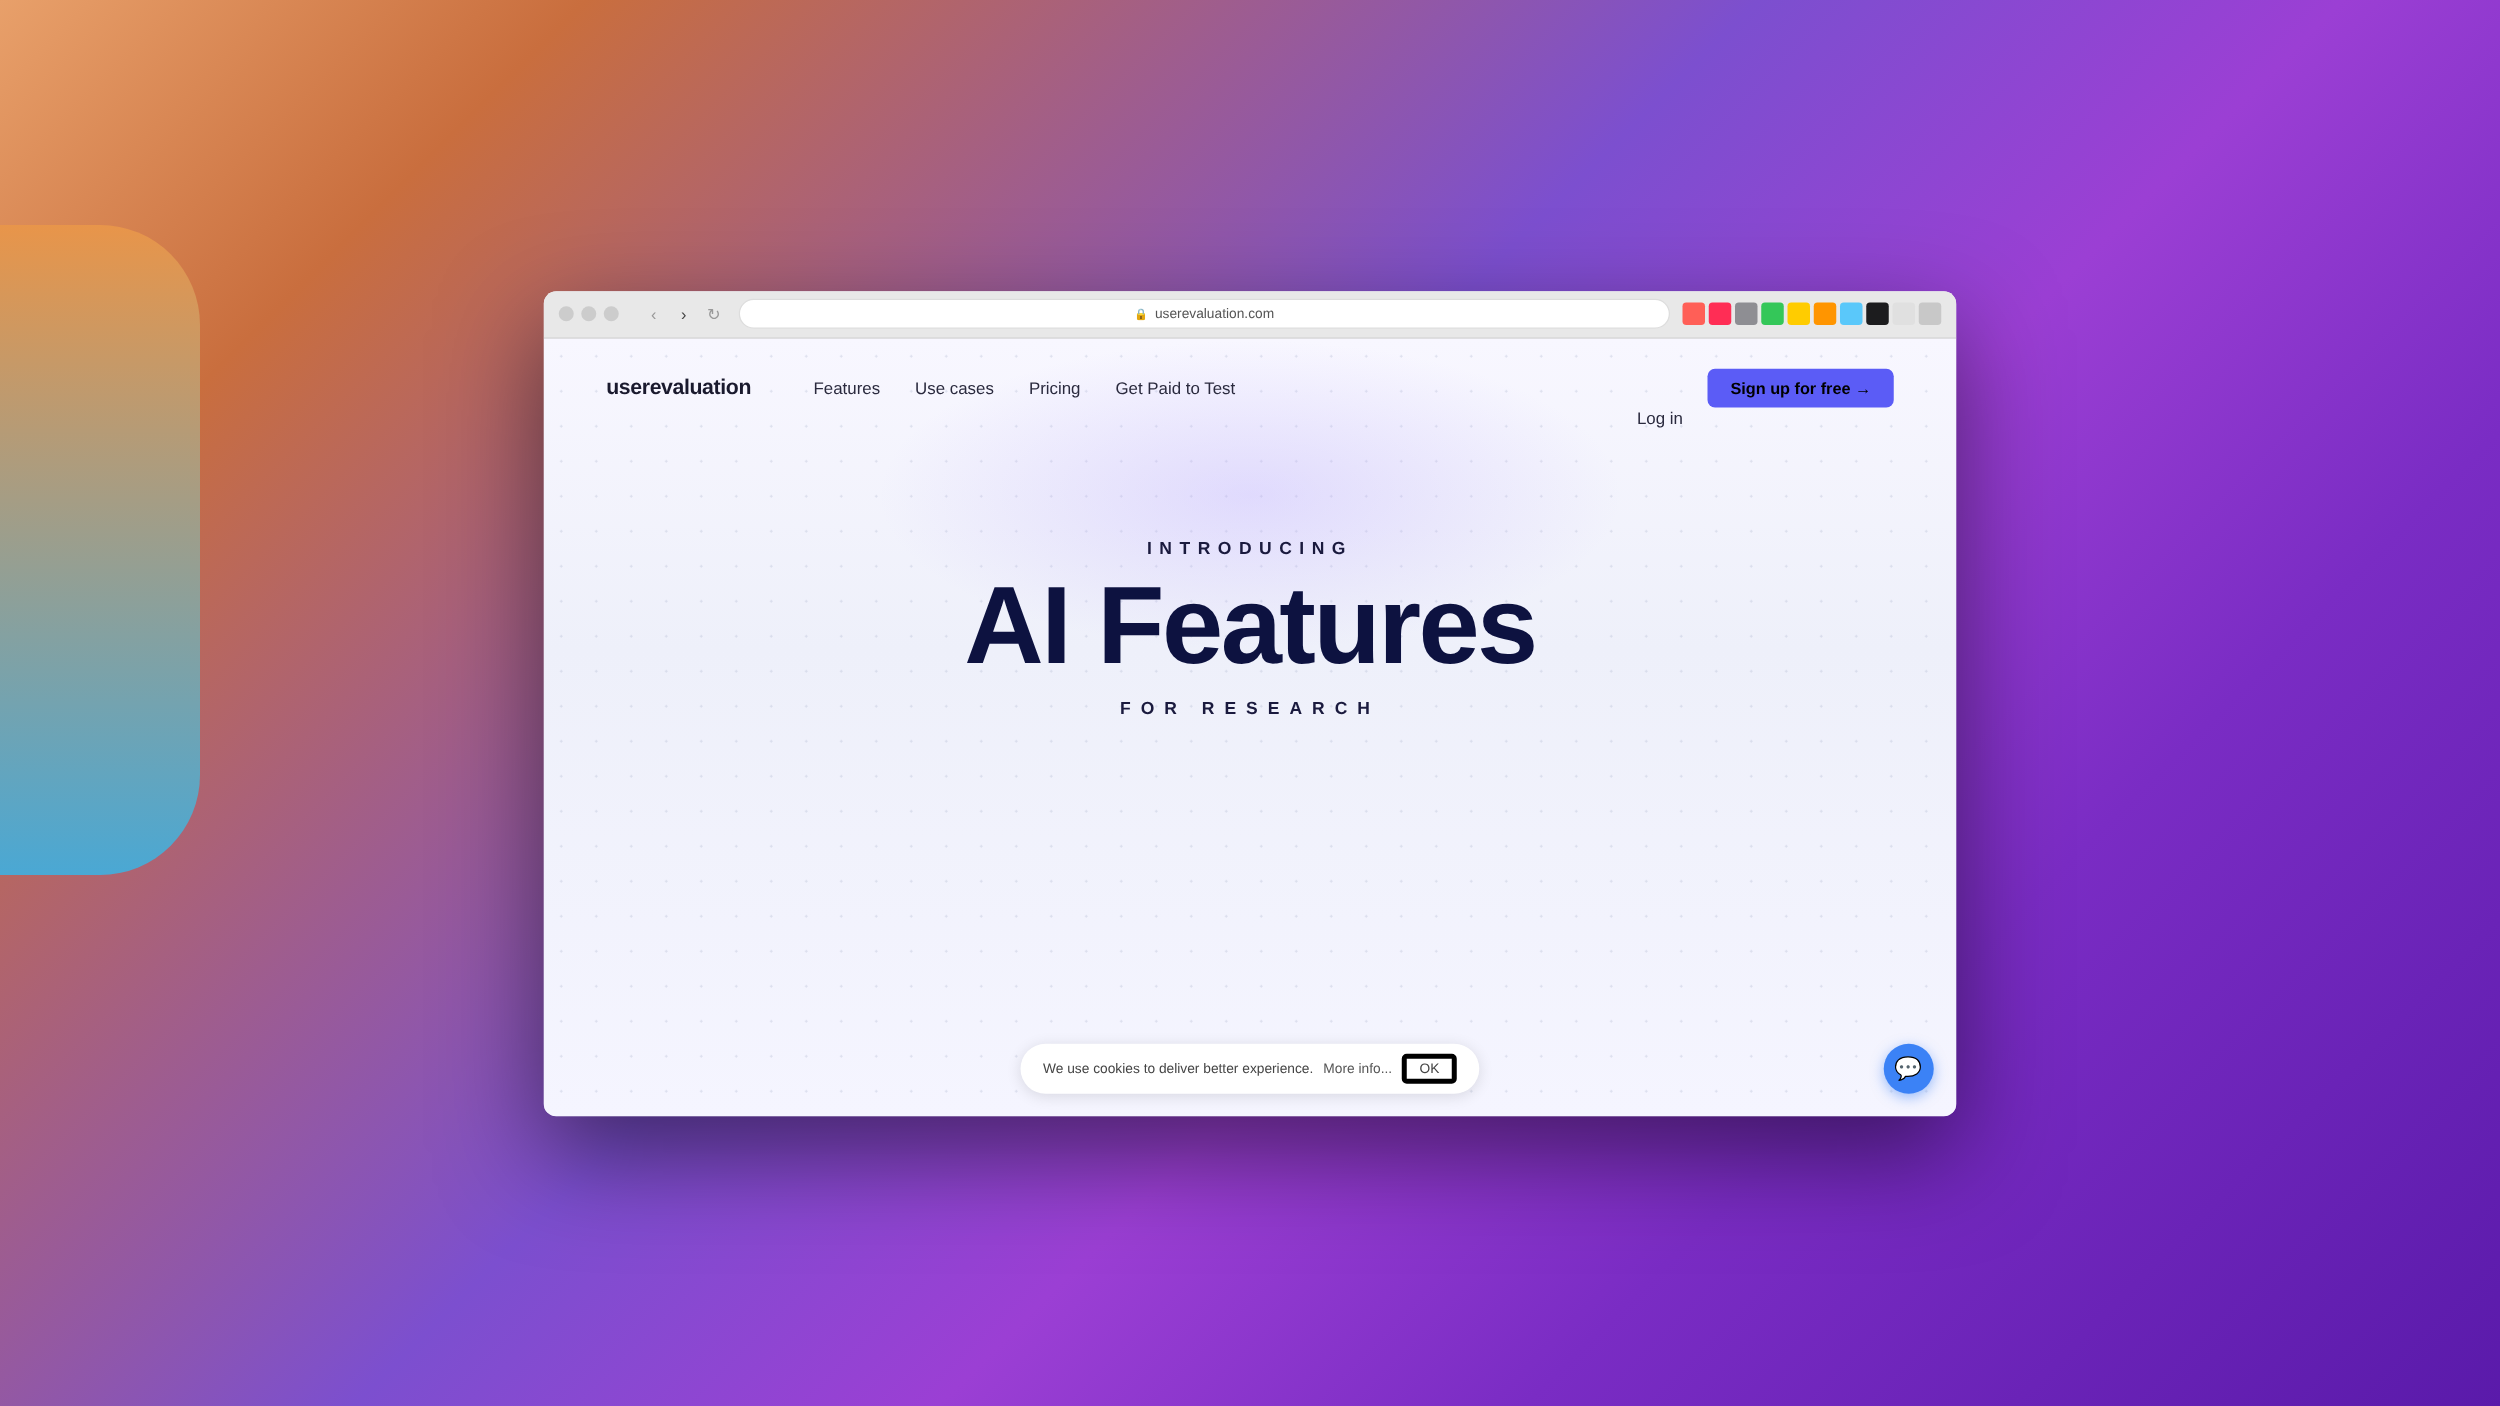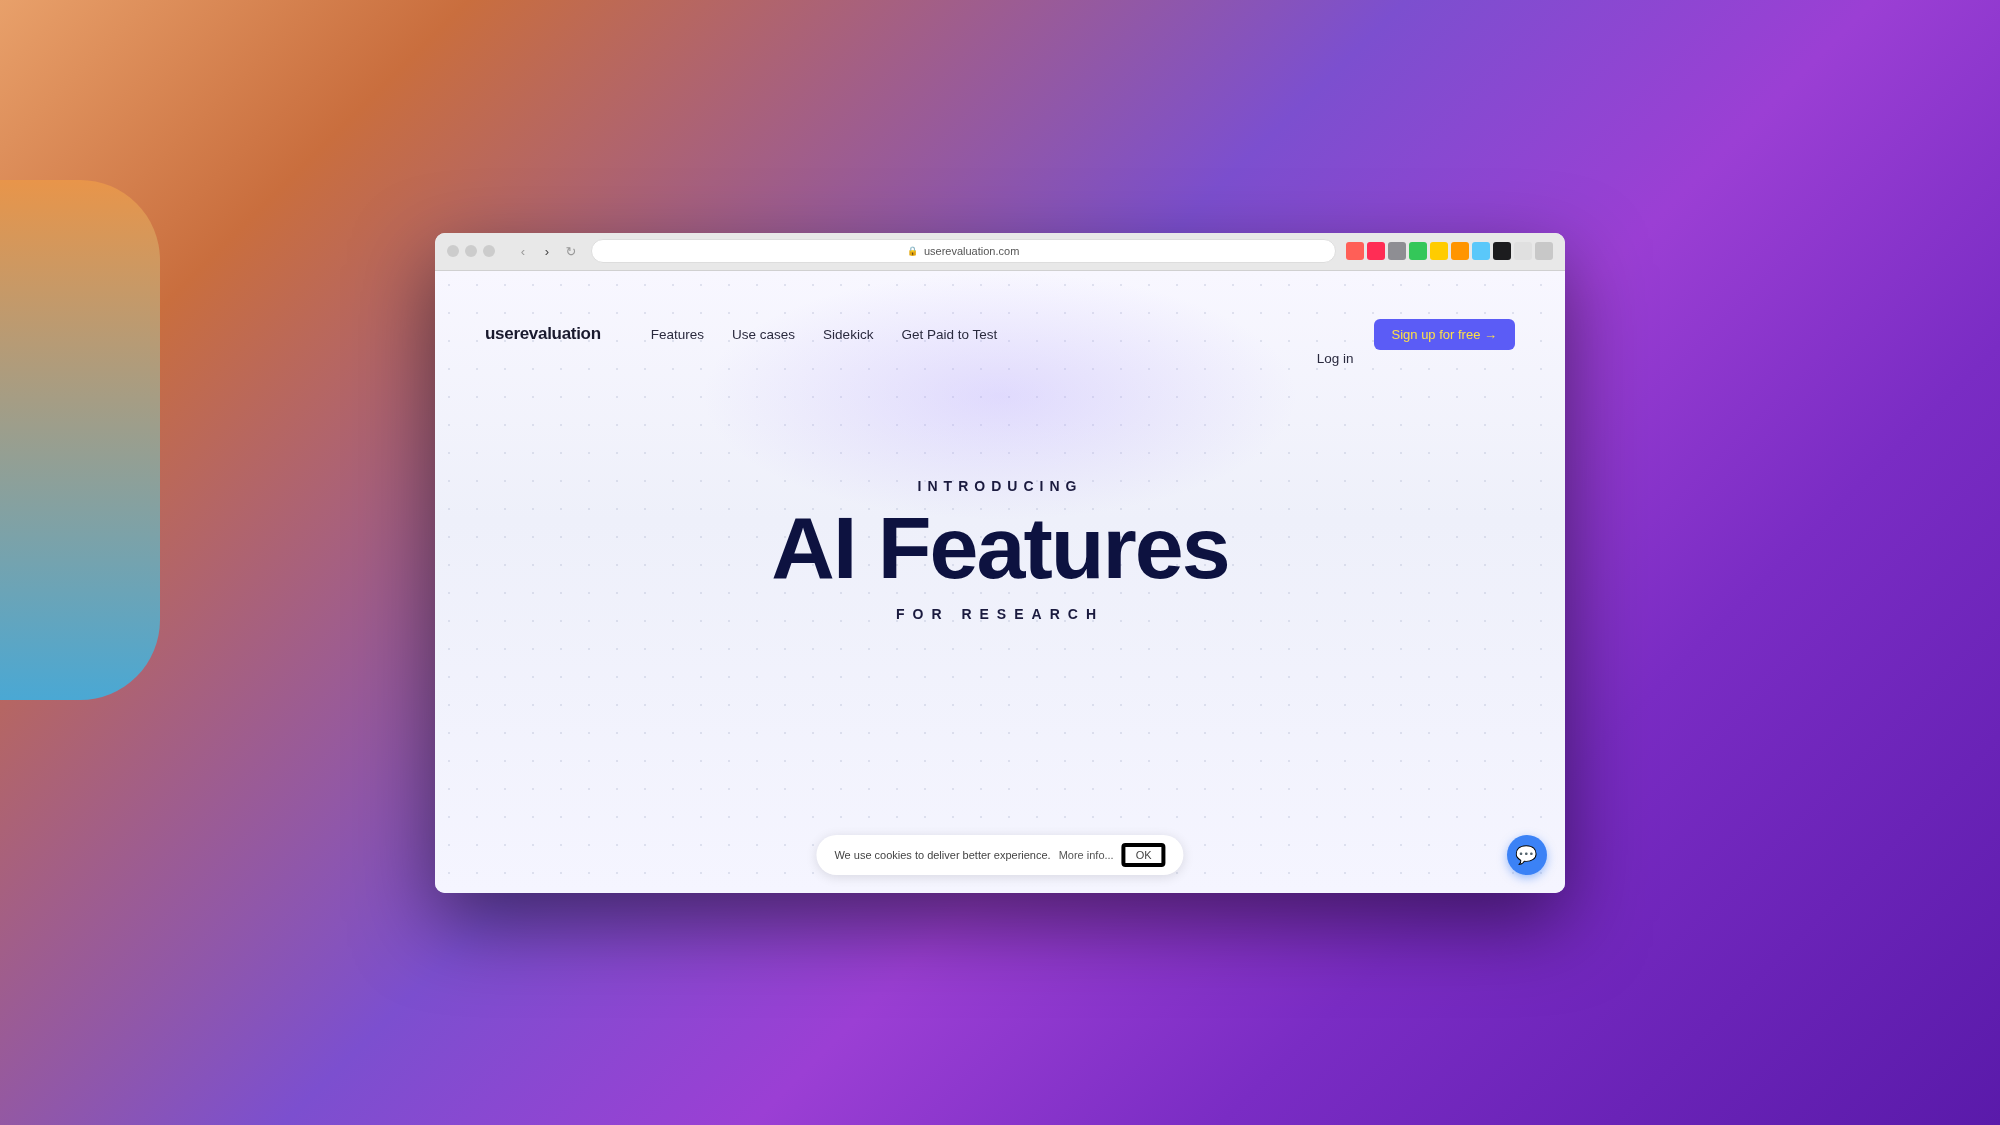--- a/index.html
+++ b/index.html
@@ -146,21 +146,21 @@
       background: radial-gradient(ellipse, rgba(180, 160, 255, 0.3) 0%, transparent 70%);
       pointer-events: none;
     }
 
     
     .site-nav {
       position: relative;
       z-index: 10;
       display: flex;
       align-items: center;
-      padding: 32px 50px;
+      padding: 8px 50px;
       gap: 30px;
     }
 
     .site-logo {
       font-size: 17px;
       font-weight: 600;
       color: #1a1a2e;
       letter-spacing: -0.3px;
       margin-right: 20px;
     }
@@ -188,25 +188,25 @@
     .login-btn {
       font-size: 13.5px;
       color: #2a2a3e;
       cursor: pointer;
       font-weight: 400;
       margin-top: 48px;
     }
 
     .signup-btn {
       background: #5b5cf6;
-      color: #fde047;
+      color: #000000;
       padding: 8px 18px;
       border-radius: 6px;
       font-size: 13px;
-      font-weight: 400;
+      font-weight: 700;
       cursor: pointer;
       display: flex;
       align-items: center;
       gap: 5px;
     }
 
     
     .hero-section {
       position: relative;
       z-index: 5;
@@ -347,21 +347,21 @@
 
     <div class="dot-pattern"></div>
 
     <div class="hero-blob"></div>
 
     <nav class="site-nav">
       <span class="site-logo">userevaluation</span>
       <div class="nav-links">
         <a class="nav-link">Features</a>
         <a class="nav-link">Use cases</a>
-        <a class="nav-link">Sidekick</a>
+        <a class="nav-link">Pricing</a>
         <a class="nav-link">Get Paid to Test</a>
       </div>
       <div class="nav-actions">
         <span class="login-btn">Log in</span>
         <div class="signup-btn">Sign up for free →</div>
       </div>
     </nav>
 
     <div class="hero-section">
       <div class="hero-introducing">INTRODUCING</div>

